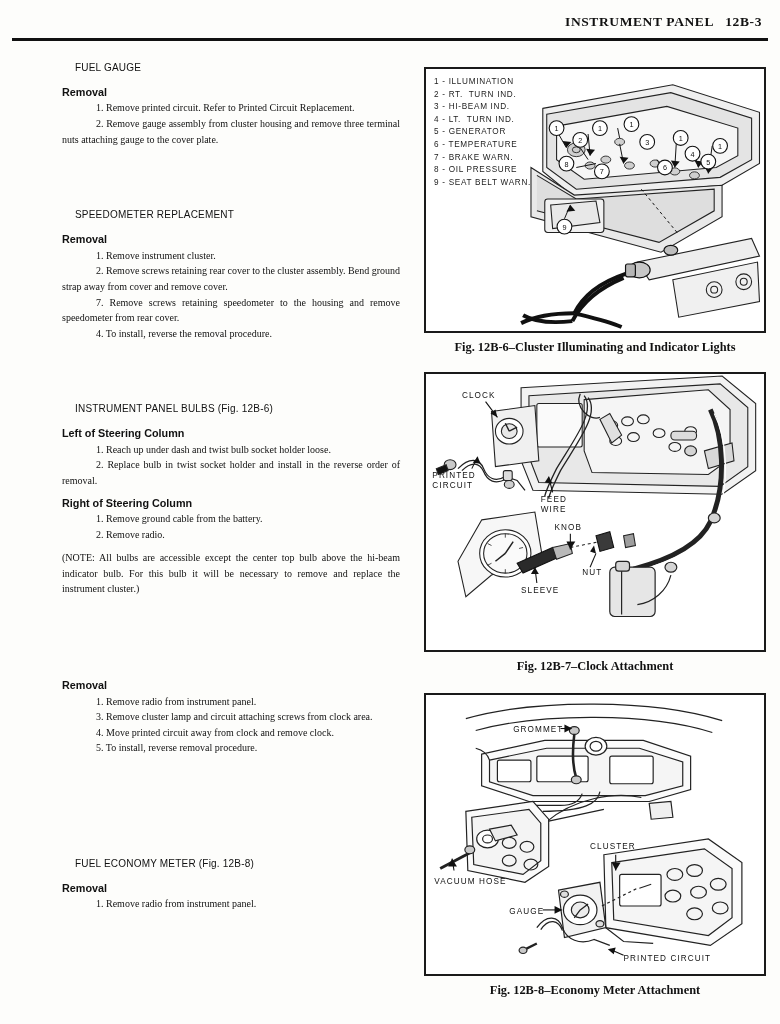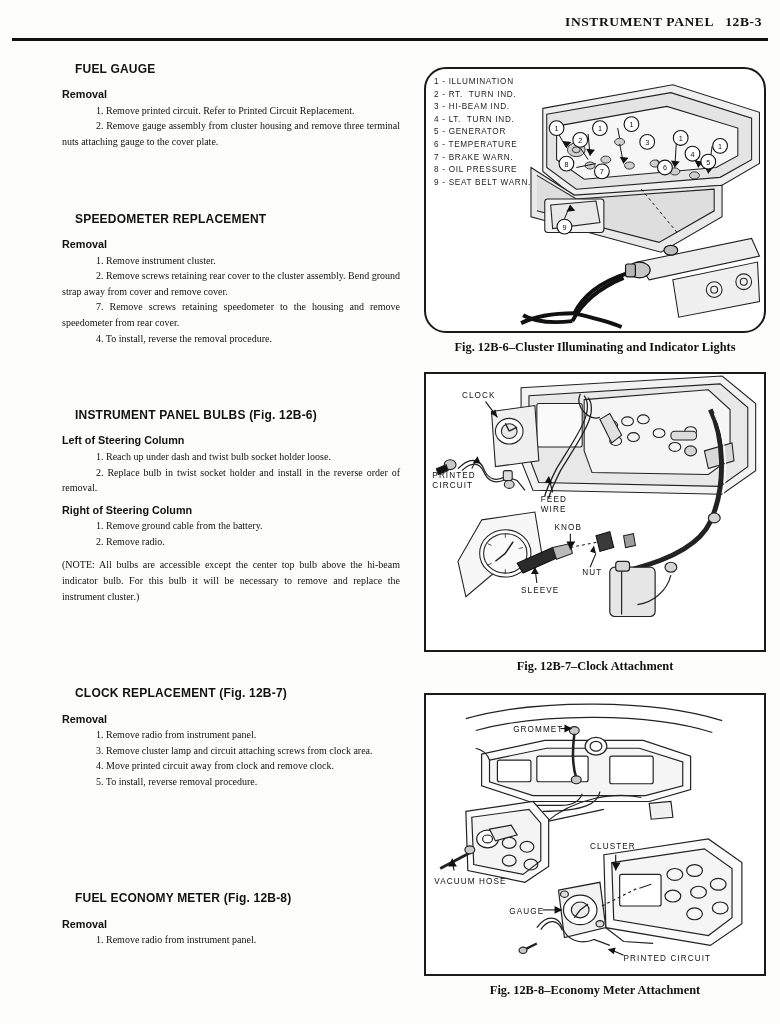--- a/index.html
+++ b/index.html
@@ -23,21 +23,21 @@
   }
   .hdr-rule{
     position:absolute;left:12px;top:24px;width:756px;height:3px;
     background:#111;
   }
 
   
   .col{position:absolute;left:62px;top:62px;width:338px;}
   h2.sec{
     font-family:"Liberation Sans",sans-serif;
-    font-weight:bold;font-size:12px;letter-spacing:.2px;
+    font-weight:normal;font-size:10px;letter-spacing:.2px;
     margin:0 0 12px 0;line-height:1.2;padding-left:13px;
   }
   h3.sub{
     font-family:"Liberation Sans",sans-serif;
     font-weight:bold;font-size:10.8px;
     margin:0 0 1px 0;line-height:1.25;
   }
   p.body{
     margin:0 0 0 0;
     font-size:10px;line-height:15.6px;
@@ -60,21 +60,21 @@
   }
   .fig-cap{
     text-align:center;
     font-family:"Liberation Serif",serif;
     font-weight:bold;font-size:12.4px;
     margin-top:7px;white-space:pre;
   }
 
   
   #fig1{left:424px;top:67px;width:342px;}
-  #fig1 .fig-box{width:342px;height:266px;border-radius:22px;}
+  #fig1 .fig-box{width:342px;height:266px;}
   .legend{
     position:absolute;left:8px;top:7px;
     font-family:"Liberation Sans",sans-serif;
     font-size:8.2px;line-height:12.6px;
     letter-spacing:.7px;color:#1c1c1c;white-space:pre;
   }
   svg.art{position:absolute;left:0;top:0;width:100%;height:100%;}
 
   
   #fig2{left:424px;top:372px;width:342px;}
@@ -128,21 +128,20 @@
     <div class="gap-sm"></div>
     <h3 class="sub">Right of Steering Column</h3>
     <p class="body">1. Remove ground cable from the battery.</p>
     <p class="body">2. Remove radio.</p>
     <div class="gap-sm"></div>
     <p class="body noind">(NOTE: All bulbs are accessible except the center top bulb above the hi-beam indicator bulb. For this bulb it will be necessary to remove and replace the instrument cluster.)</p>
 
     <div class="gap-xxl"></div>
     <div class="gap-md"></div>
 
-    <h2 class="sec">CLOCK REPLACEMENT (Fig. 12B-7)</h2>
     <h3 class="sub">Removal</h3>
     <p class="body">1. Remove radio from instrument panel.</p>
     <p class="body">3. Remove cluster lamp and circuit attaching screws from clock area.</p>
     <p class="body">4. Move printed circuit away from clock and remove clock.</p>
     <p class="body">5. To install, reverse removal procedure.</p>
 
     <div class="gap-xxl"></div>
     <div class="gap-lg"></div>
 
     <h2 class="sec">FUEL ECONOMY METER (Fig. 12B-8)</h2>

